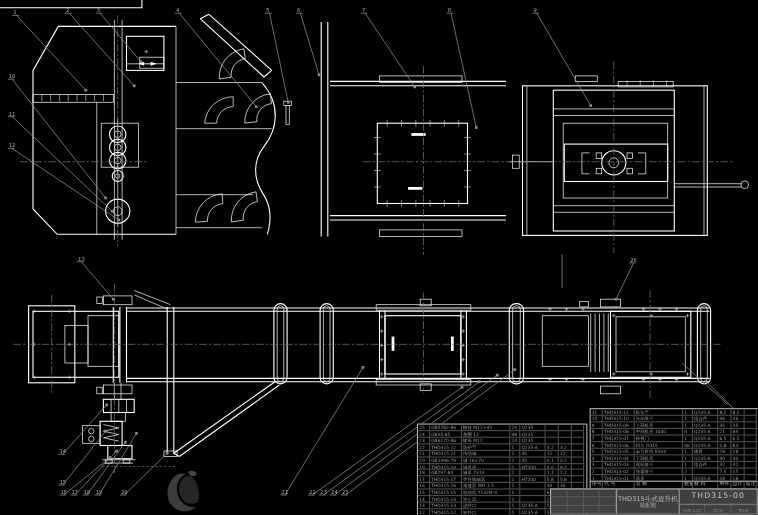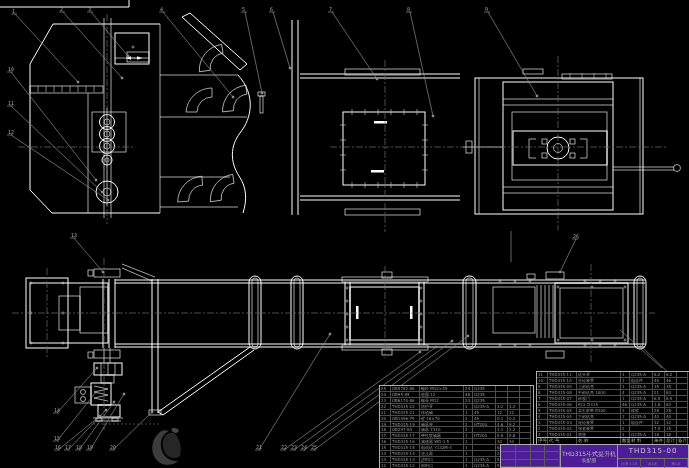--- a/index.html
+++ b/index.html
@@ -17,21 +17,21 @@
        grid-template-columns:11px 29px 44px 9px 23px 12px 12px 11px;}
   .bc{border-right:1px solid #4d4d4d;border-bottom:1px solid #4d4d4d;color:#9a9a9a;
       font-size:4px;line-height:5px;white-space:nowrap;overflow:hidden;padding-left:1px;}
   #bom-right{left:536px;top:371px;width:153px;height:66px;grid-auto-rows:6px;}
   #bom-left{left:379px;top:385px;width:153px;height:83px;grid-auto-rows:5.93px;}
   #bom-header{left:536px;top:437px;width:153px;height:7px;grid-auto-rows:7px;position:absolute;
       display:grid;grid-template-columns:11px 29px 44px 9px 23px 12px 12px 11px;
       background:#000;border:1px solid #b0b0b0;}
   #bom-header .bc{color:#b3b3b3;font-size:4.5px;line-height:6px;}
   
-  #titleblock{position:absolute;left:500px;top:444px;width:189px;height:24px;background:#4c1d95;
+  #titleblock{position:absolute;left:500px;top:444px;width:189px;height:24px;background:#404040;
       border:1px solid #b0b0b0;display:flex;box-sizing:border-box;}
   #sig-grid{width:60px;height:100%;display:grid;grid-template-columns:repeat(4,1fr);
       grid-template-rows:repeat(3,1fr);border-right:1px solid #999;box-sizing:border-box;}
   #sig-grid div{border-right:1px solid #5a5a5a;border-bottom:1px solid #5a5a5a;}
   #title-cell{width:57px;border-right:1px solid #999;box-sizing:border-box;display:flex;
       flex-direction:column;justify-content:center;align-items:center;}
   #title-cell .t1{color:#b8b8b8;font-size:6px;line-height:7px;white-space:nowrap;}
   #title-cell .t2{color:#a8a8a8;font-size:5px;line-height:6px;}
   #num-cell{flex:1;display:flex;flex-direction:column;}
   #dwg-no{height:13px;color:#c8c8c8;font-size:7px;line-height:13px;text-align:center;

